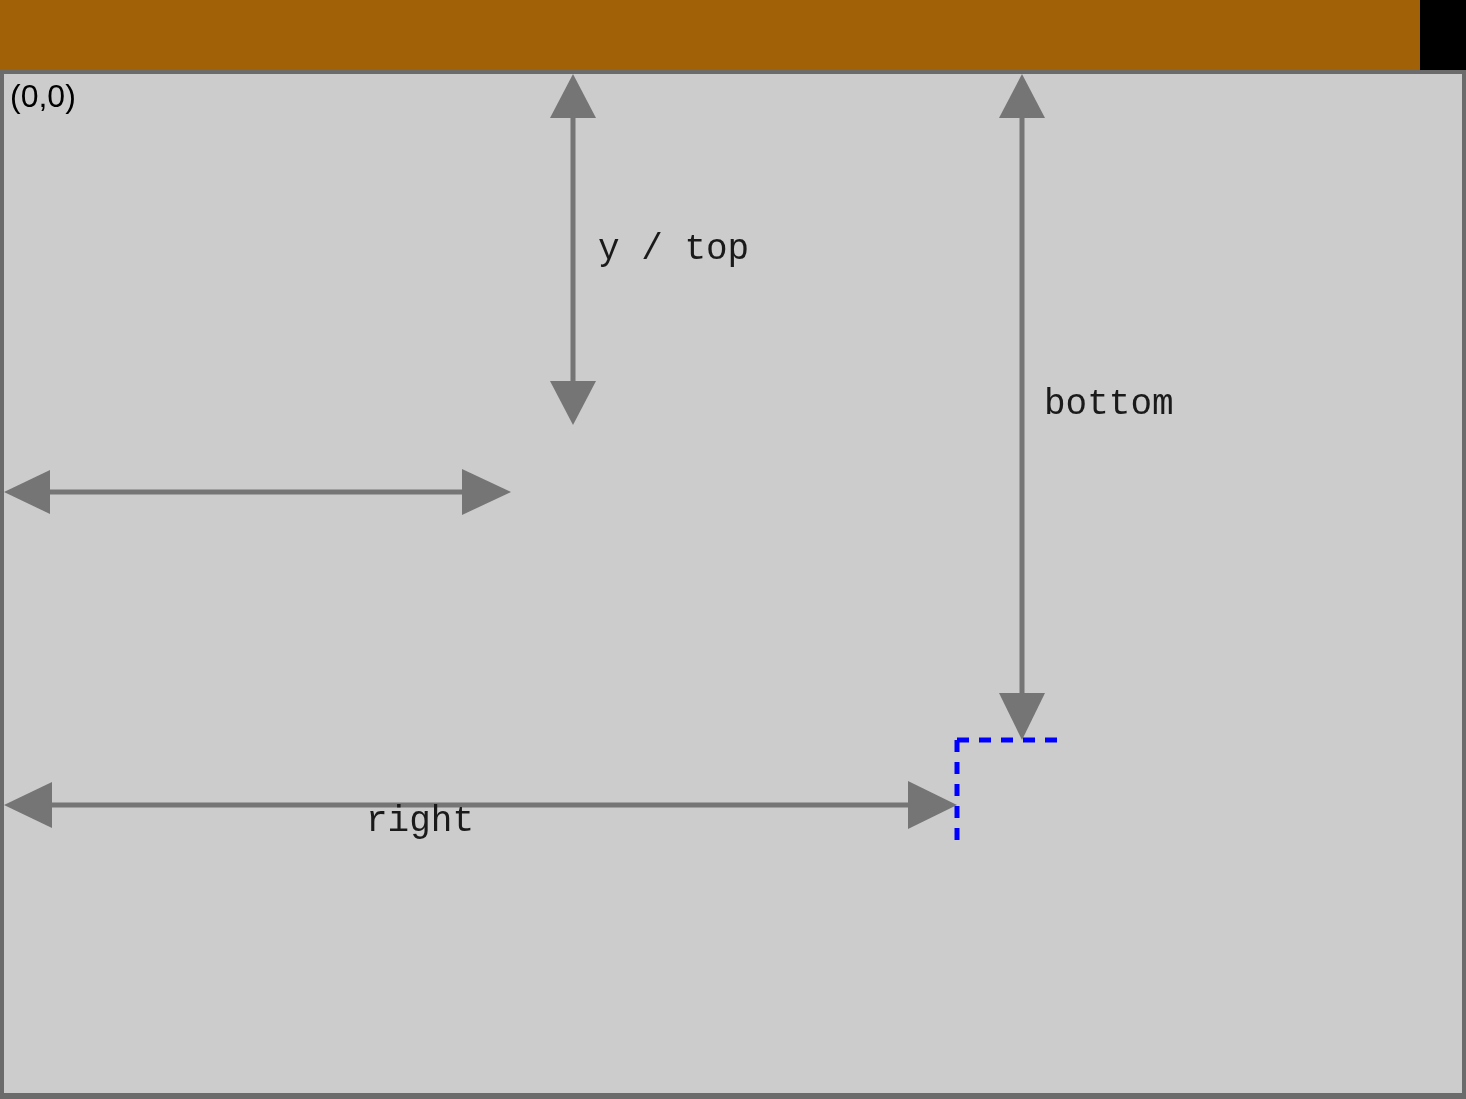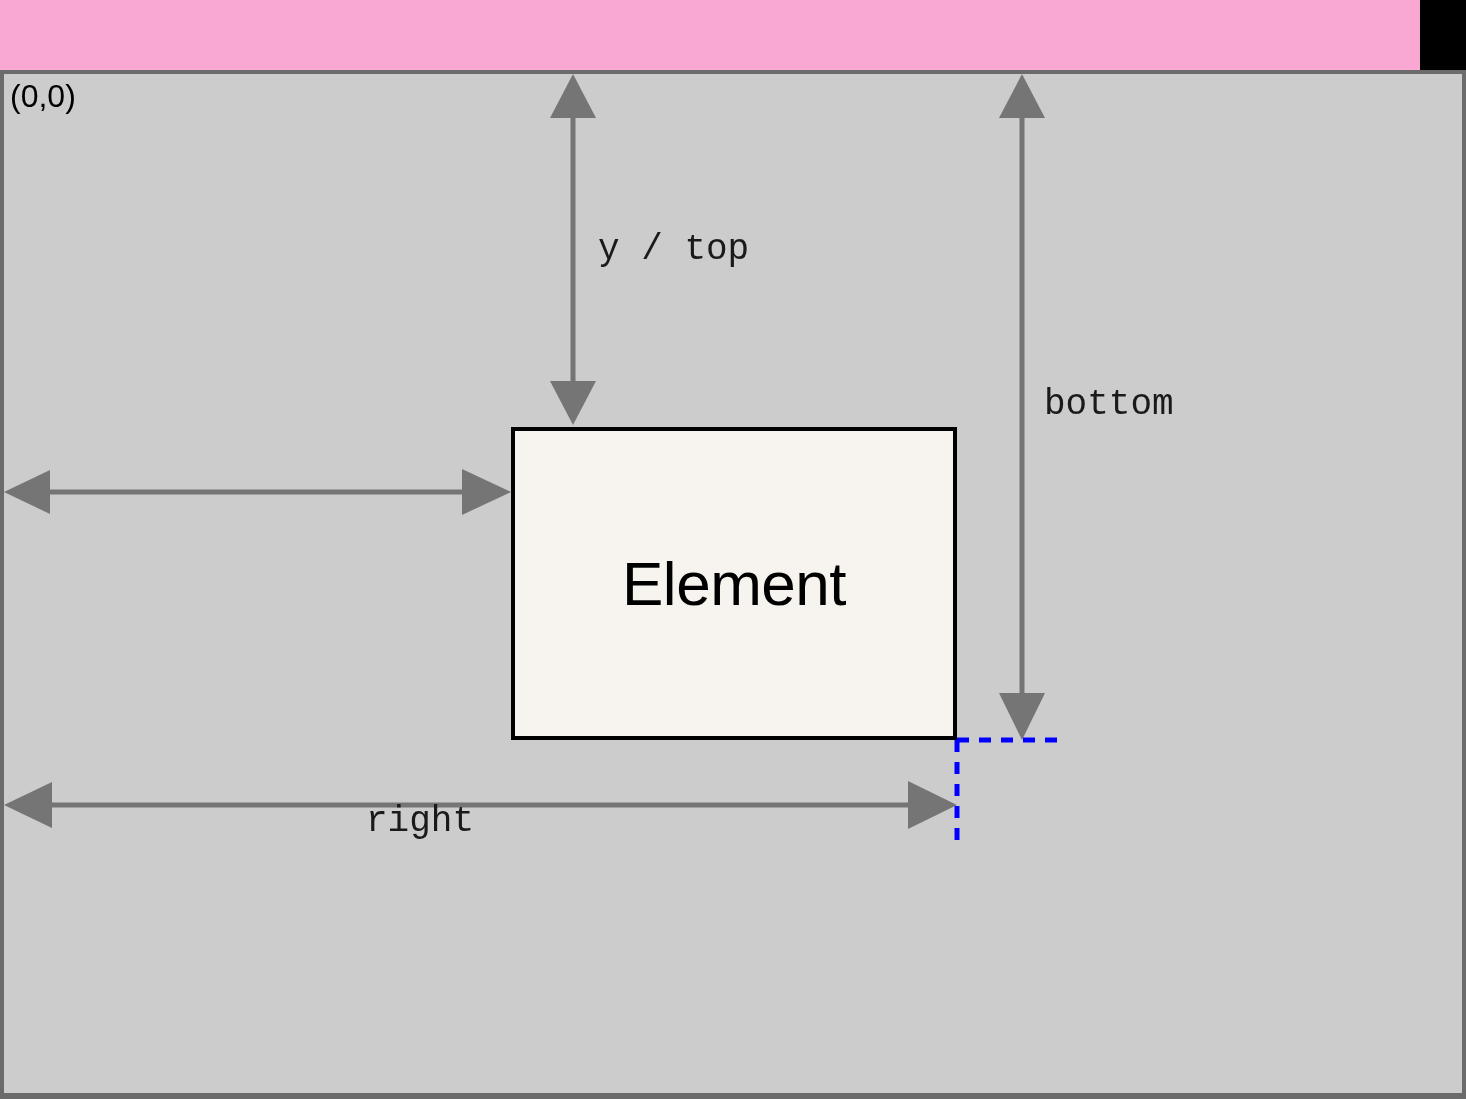--- a/index.html
+++ b/index.html
@@ -10,21 +10,21 @@
   body {
     width: 1466px;
     height: 1099px;
     overflow: hidden;
     font-family: "Liberation Sans", sans-serif;
   }
   #page {
     position: relative;
     width: 1420px;
     height: 1099px;
-    background: #f9a8d4;
+    background: #a16207;
   }
   
   #viewport {
     position: absolute;
     left: 0px;
     top: 70px;
     width: 1466px;
     height: 1029px;
     box-sizing: border-box;
     background: #cccccc;
@@ -117,21 +117,18 @@
 
     <g>
       <line x1="957" y1="740" x2="1060" y2="740" stroke="#0000ff" stroke-width="5" stroke-dasharray="12,10"></line>
       <line x1="957" y1="740" x2="957" y2="842" stroke="#0000ff" stroke-width="5" stroke-dasharray="12,10"></line>
     </g>
 
   </svg>
 
   <div class="origin-label">(0,0)</div>
 
-  <div class="element-box">
-    <span class="element-label">Element</span>
-  </div>
 
   <div class="dim-label lbl-top">y / top</div>
   <div class="dim-label lbl-bottom">bottom</div>
   <div class="dim-label lbl-right">right</div>
 
 </div>
 
 </body></html>

